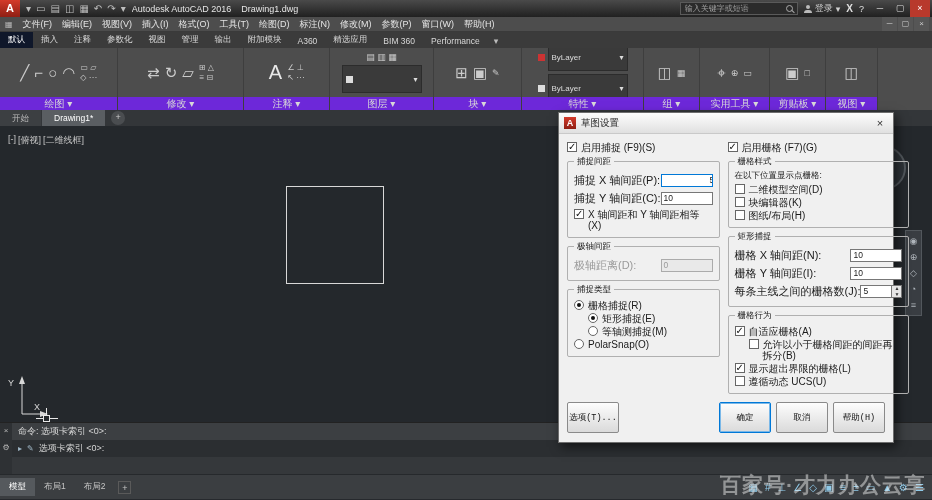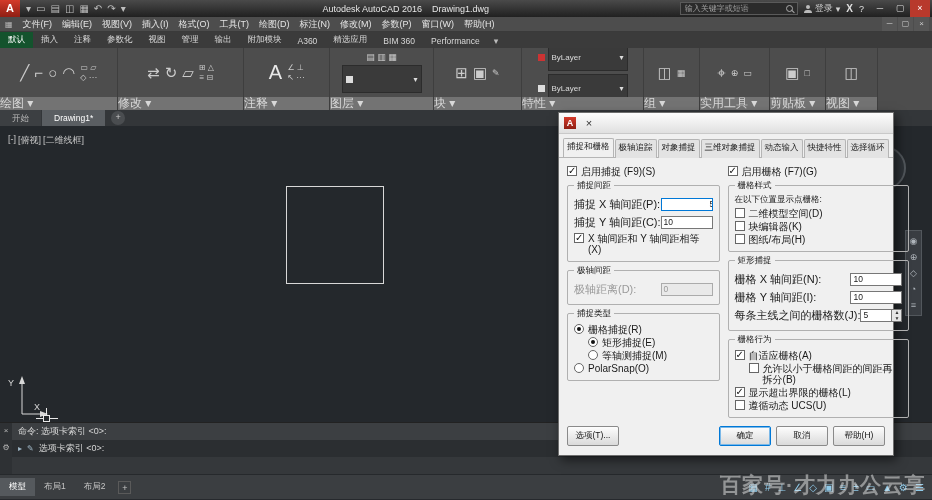--- a/index.html
+++ b/index.html
@@ -5,21 +5,21 @@
   * { margin:0; padding:0; box-sizing:border-box; }
   html,body { background:#1b1b1b; }
   body { font-family:"Liberation Sans","DejaVu Sans",sans-serif; }
   #app { position:relative; width:932px; height:500px; overflow:hidden; background:#26292d; color:#ddd; font-size:9px; }
 
   
   .titlebar { height:17px; background:linear-gradient(#4a4a4a,#202020); display:flex; align-items:center; color:#dcdcdc; }
   .acad-logo { width:20px; height:17px; background:linear-gradient(#d43a2a,#8f1f14); color:#fff; font-weight:bold; text-align:center; line-height:17px; font-size:11px; }
   .qat { display:flex; align-items:center; gap:5px; padding:0 6px; color:#bdbdbd; font-size:10px; }
   .qat span { cursor:default; }
-  .tb-title { flex:1; text-align:center; font-size:9px; color:#e6e6e6; white-space:nowrap; overflow:hidden; }
+  .tb-title { flex:1; text-align:left; font-size:9px; color:#e6e6e6; white-space:nowrap; overflow:hidden; }
   .infocenter { display:flex; align-items:center; gap:6px; padding-right:2px; }
   .searchbox { display:flex; align-items:center; gap:4px; width:118px; height:13px; background:#2b2b2b; border:1px solid #5a5a5a; padding:0 4px; color:#9f9f9f; }
   .searchbox .stext { flex:1; font-size:8px; white-space:nowrap; overflow:hidden; }
   .mag { width:7px; height:7px; border:1px solid #aaa; border-radius:50%; position:relative; flex:0 0 auto; }
   .mag::after { content:""; position:absolute; width:4px; height:1px; background:#aaa; right:-3px; bottom:-1px; transform:rotate(45deg); }
   .person { width:8px; height:8px; position:relative; display:inline-block; }
   .person::before { content:""; position:absolute; top:0; left:2px; width:4px; height:4px; border-radius:50%; background:#bbb; }
   .person::after { content:""; position:absolute; bottom:0; left:0; width:8px; height:3px; border-radius:3px 3px 0 0; background:#bbb; }
   .signin { display:flex; align-items:center; gap:3px; color:#d0d0d0; }
   .xchg { font-weight:bold; color:#e0e0e0; font-size:10px; }
@@ -32,28 +32,28 @@
   .menubar { height:15px; background:#4d4d4d; display:flex; align-items:center; color:#e4e4e4; border-bottom:1px solid #3a3a3a; }
   .menubar .micon { padding:0 5px; color:#bbb; font-size:8px; }
   .menu-item { padding:0 5px; font-size:9px; line-height:15px; white-space:nowrap; }
   .menubar .mspacer { flex:1; }
   .docbtns { display:flex; gap:1px; padding-right:3px; }
   .docbtns span { width:15px; text-align:center; color:#ccc; font-size:8px; line-height:14px; background:#565656; }
 
   
   .ribbontabs { height:16px; background:#3b3b3b; display:flex; align-items:flex-end; color:#d8d8d8; }
   .rtab { padding:2px 8px; font-size:8.5px; white-space:nowrap; }
-  .rtab.active { background:#14532d; color:#fff; }
+  .rtab.active { background:#0f172a; color:#fff; }
   .rtab-extra { padding:2px 6px; color:#bbb; }
   .ribbon { height:62px; background:#4d4d4d; display:flex; }
   .panel { display:flex; flex-direction:column; border-right:1px solid #3e3e3e; flex:0 0 auto; }
   .panel-icons { flex:1; display:flex; align-items:center; justify-content:center; gap:5px; padding:2px 4px; color:#cccccc; overflow:hidden; }
   .panel-icons .big { font-size:15px; }
   .panel-icons .smallcol { display:flex; flex-direction:column; gap:1px; font-size:8px; line-height:9px; text-align:center; }
-  .panel-label { height:13px; background:#737373; color:#d8d8d8; font-size:12px; line-height:13px; white-space:nowrap; }
+  .panel-label { height:13px; background:#6d28d9; color:#d8d8d8; font-size:10px; text-align:center; line-height:13px; white-space:nowrap; }
   .prop-rows { display:flex; flex-direction:column; gap:3px; }
   .prop-row { display:flex; align-items:center; gap:3px; }
   .swatch { width:7px; height:7px; background:#c33; display:inline-block; }
   .swatch.gray { background:#ddd; }
   .mini-dd { width:80px; height:28px; background:#3a3a3a; border:1px solid #2c2c2c; color:#ddd; font-size:8px; display:flex; align-items:center; padding:0 3px; gap:3px; }
   .mini-dd .ddtxt { flex:1; }
   .ribbon-fill { flex:1; }
 
   
   .filetabs { height:16px; background:#333639; display:flex; align-items:flex-end; }
@@ -119,21 +119,21 @@
   .tinput.focused::after { content:""; display:inline-block; width:1px; height:8px; background:#000; margin-left:1px; vertical-align:-1px; }
   .tinput.dis { background:#e9e9e9; color:#9a9a9a; border-color:#ababab; }
   .spinwrap { display:flex; }
   .spinwrap .tinput { width:32px; }
   .spin { display:flex; flex-direction:column; width:10px; border:1px solid #777; border-left:none; background:#e6e6e6; }
   .spin span { font-size:5px; line-height:5.5px; text-align:center; color:#333; }
   .indent { margin-left:14px; }
   .gcaption { font-size:8.5px; margin:0 0 2px; }
   .dlg-footer { display:flex; gap:5px; padding:6px 8px 9px; align-items:center; }
   .dspacer { flex:1; }
-  .wbtn { font-family:Liberation Sans, sans-serif; font-size:8.5px; height:20px; min-width:52px; background:linear-gradient(#fdfdfd,#dadada); border:1px solid #8a8a8a; border-radius:2px; color:#111; }
+  .wbtn { font-family:Liberation Mono, monospace; font-size:8.5px; height:31px; min-width:52px; background:linear-gradient(#fdfdfd,#dadada); border:1px solid #8a8a8a; border-radius:2px; color:#111; }
   .wbtn.primary { border:1px solid #0078d7; box-shadow:inset 0 0 0 1px #7ab8e8; }
 </style>
 </head>
 <body>
 
 <div id="app">
 
   <div class="titlebar">
     <div class="acad-logo">A</div>
     <div class="qat">
@@ -394,30 +394,22 @@
       <span>⚙</span>
       <span>☰</span>
     </span>
   </div>
 
   <div class="watermark">百家号·才力办公云享</div>
 
   <div class="dialog">
     <div class="dlg-title">
       <span class="dlg-icon">A</span>
+      <span class="dlg-title-text">草图设置</span>
       <span class="dlg-close">×</span>
-    </div>
-    <div class="dlg-tabs">
-      <span class="dtab active">捕捉和栅格</span>
-      <span class="dtab">极轴追踪</span>
-      <span class="dtab">对象捕捉</span>
-      <span class="dtab">三维对象捕捉</span>
-      <span class="dtab">动态输入</span>
-      <span class="dtab">快捷特性</span>
-      <span class="dtab">选择循环</span>
     </div>
 
     <div class="dlg-body">
 
       <div class="dcol-left">
         <label class="cbrow">
           <span class="cb checked"></span>
           <span>启用捕捉 (F9)(S)</span>
         </label>
 

